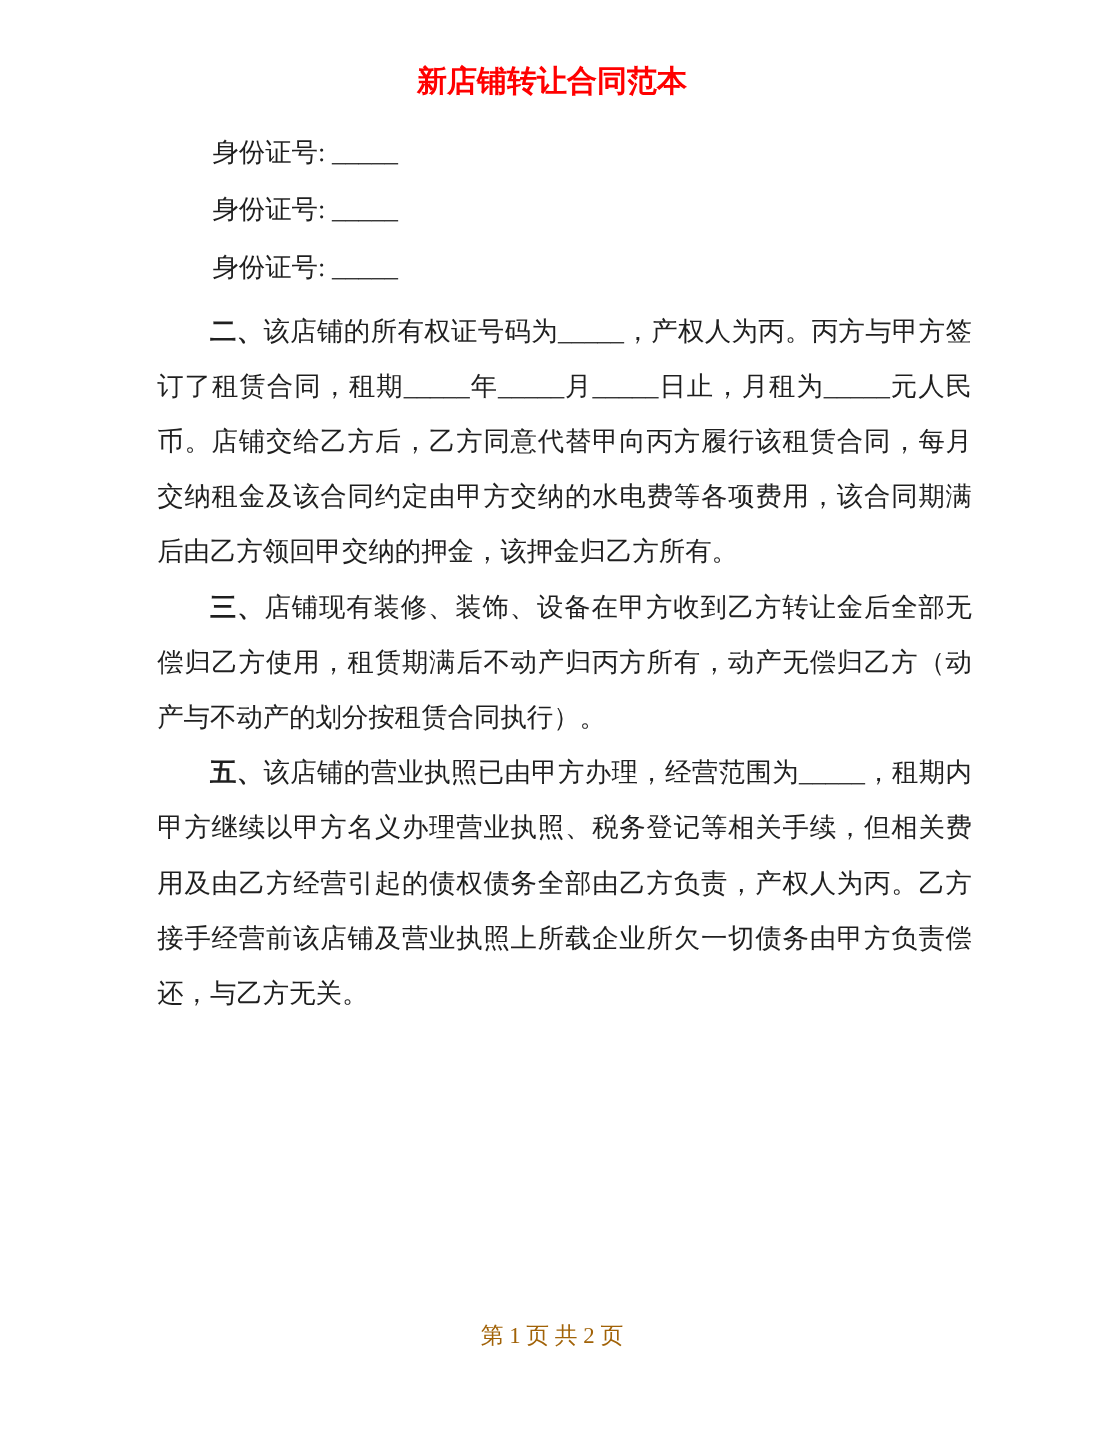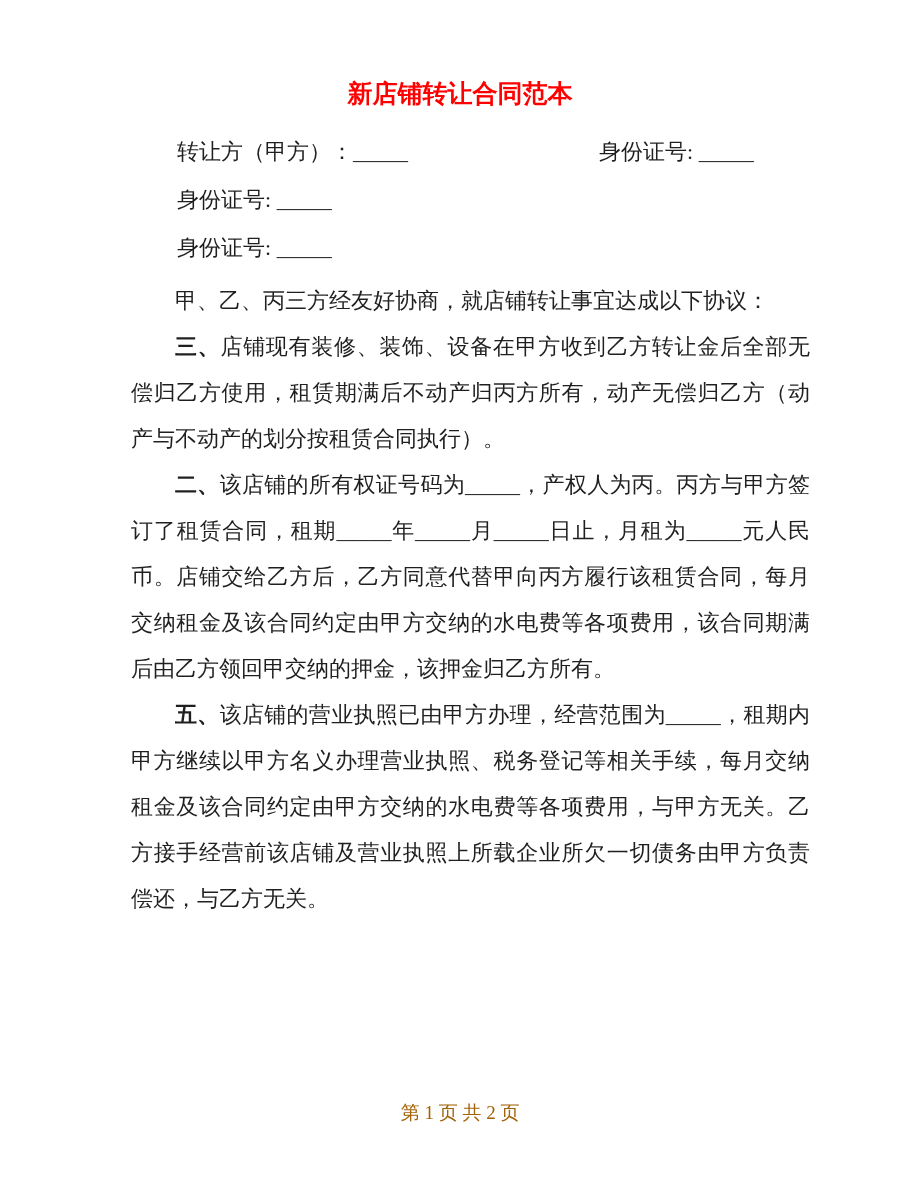--- a/index.html
+++ b/index.html
@@ -10,21 +10,21 @@
   .page {
     position: relative;
     width: 920px;
     height: 1191px;
     background: #ffffff;
     overflow: hidden;
     font-family: "Liberation Serif", "DejaVu Serif", serif;
     color: #1f1f1f;
   }
   .title {
-    padding-top: 78px;
+    padding-top: 53px;
     text-align: center;
     font-size: 25px;
     line-height: 32px;
     font-weight: bold;
   }
   .parties {
     margin: 18px 112px 6px 131px;
     font-size: 22px;
   }
   .party-row {
@@ -67,33 +67,31 @@
 </style>
 </head>
 <body>
 
 <div class="page">
 
   <div class="title" style="color: rgb(255, 0, 0);">新店铺转让合同范本</div>
 
   <div class="parties">
     <div class="party-row">
-      <span class="party-left"><span>转让方（甲方）：</span><span class="blank">_____</span></span>
       <span class="party-right"><span>身份证号: </span><span class="blank">_____</span></span>
     </div>
     <div class="party-row">
       <span class="party-right"><span>身份证号: </span><span class="blank">_____</span></span>
     </div>
     <div class="party-row">
       <span class="party-right"><span>身份证号: </span><span class="blank">_____</span></span>
     </div>
   </div>
 
   <div class="content">
-    <p>甲、乙、丙三方经友好协商，就店铺转让事宜达成以下协议：</p>
+    <p><span class="clause-num">二、</span><span>该店铺的所有权证号码为_____，产权人为丙。丙方与甲方签订了租赁合同，租期_____年_____月_____日止，月租为_____元人民币。店铺交给乙方后，乙方同意代替甲向丙方履行该租赁合同，每月交纳租金及该合同约定由甲方交纳的水电费等各项费用，该合同期满后由乙方领回甲交纳的押金，该押金归乙方所有。</span></p>
     <p><span class="clause-num">三、</span><span>店铺现有装修、装饰、设备在甲方收到乙方转让金后全部无偿归乙方使用，租赁期满后不动产归丙方所有，动产无偿归乙方（动产与不动产的划分按租赁合同执行）。</span></p>
-    <p><span class="clause-num">二、</span><span>该店铺的所有权证号码为_____，产权人为丙。丙方与甲方签订了租赁合同，租期_____年_____月_____日止，月租为_____元人民币。店铺交给乙方后，乙方同意代替甲向丙方履行该租赁合同，每月交纳租金及该合同约定由甲方交纳的水电费等各项费用，该合同期满后由乙方领回甲交纳的押金，该押金归乙方所有。</span></p>
-    <p><span class="clause-num">五、</span><span>该店铺的营业执照已由甲方办理，经营范围为_____，租期内甲方继续以甲方名义办理营业执照、税务登记等相关手续，每月交纳租金及该合同约定由甲方交纳的水电费等各项费用，与甲方无关。乙方接手经营前该店铺及营业执照上所载企业所欠一切债务由甲方负责偿还，与乙方无关。</span></p>
+    <p><span class="clause-num">五、</span><span>该店铺的营业执照已由甲方办理，经营范围为_____，租期内甲方继续以甲方名义办理营业执照、税务登记等相关手续，但相关费用及由乙方经营引起的债权债务全部由乙方负责，产权人为丙。乙方接手经营前该店铺及营业执照上所载企业所欠一切债务由甲方负责偿还，与乙方无关。</span></p>
   </div>
 
   <div class="footer">第 1 页 共 2 页</div>
 
 </div>
 
 </body></html>

